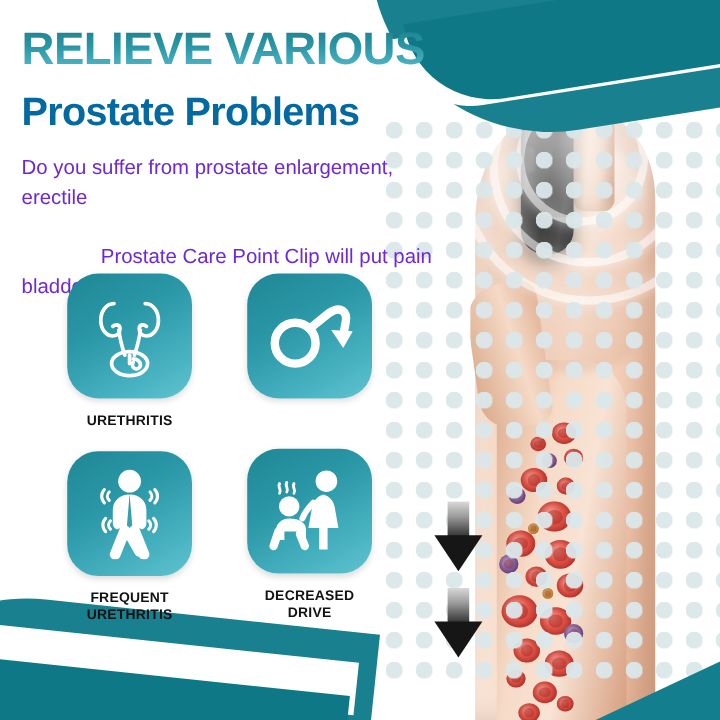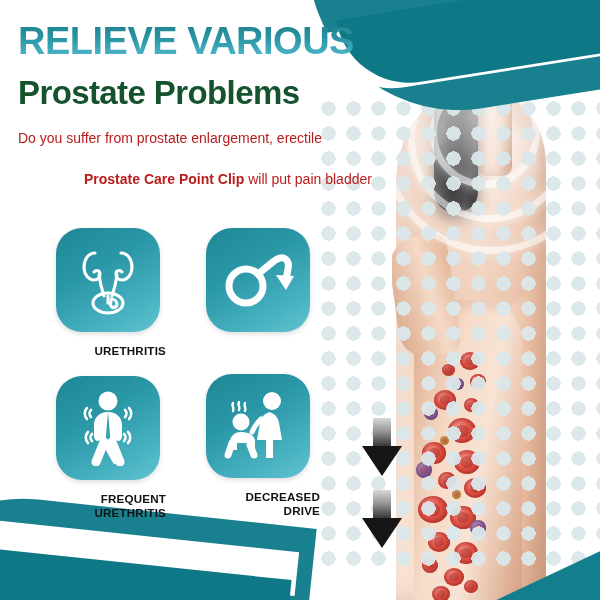--- a/index.html
+++ b/index.html
@@ -94,41 +94,41 @@
 
   
   .content{position:absolute;left:0;top:0;width:400px;height:600px;}
 
   .headline{position:absolute;left:18px;top:22px;width:360px;
         font-size:38px;font-weight:700;letter-spacing:-.5px;line-height:1;
         background:linear-gradient(180deg,#1d7f8c 0%,#2a97a6 45%,#57bcd0 100%);
         -webkit-background-clip:text;background-clip:text;color:transparent;
         -webkit-text-fill-color:transparent;white-space:nowrap;}
   .subhead{position:absolute;left:18px;top:76px;width:360px;
-        font-size:33px;font-weight:700;color:#14532d;letter-spacing:-.6px;line-height:1;}
+        font-size:33px;font-weight:700;color:#0369a1;letter-spacing:-.6px;line-height:1;}
 
   .body-copy{position:absolute;left:18px;top:128px;width:368px;
-        font-size:14px;line-height:1.46;color:#b91c1c;}
+        font-size:17px;line-height:1.46;color:#6d28d9;}
   .body-copy .l3{display:block;text-indent:66px;}
-  .body-copy b{font-weight:700;}
+  .body-copy b{font-weight:400;}
 
   
   .grid{position:absolute;left:48px;top:228px;width:300px;}
   .cellbox{position:absolute;width:110px;}
   .cellbox.c0{left:8px;top:0;}
   .cellbox.c1{left:158px;top:0;}
   .cellbox.c2{left:8px;top:148px;}
   .cellbox.c3{left:158px;top:146px;}
 
   .tile{width:104px;height:104px;border-radius:26px;
         background:linear-gradient(150deg,#1f8796 0%,#2a97a6 38%,#49b3c2 78%,#62c3cf 100%);
         display:flex;align-items:center;justify-content:center;
         box-shadow:0 2px 5px rgba(0,0,0,.14);}
   .tile svg{display:block;}
-  .caption{margin-top:12px;width:116px;margin-left:-6px;text-align:right;
+  .caption{margin-top:12px;width:116px;margin-left:-6px;text-align:center;
         font-size:11.6px;font-weight:700;color:#101214;letter-spacing:.2px;line-height:1.25;}
   .cellbox.c1 .caption,.cellbox.c3 .caption{width:124px;margin-left:-10px;}
 </style>
 </head>
 <body>
 
 <div id="ad">
 
   <div class="photo-pane">
     <div class="arm"></div>

